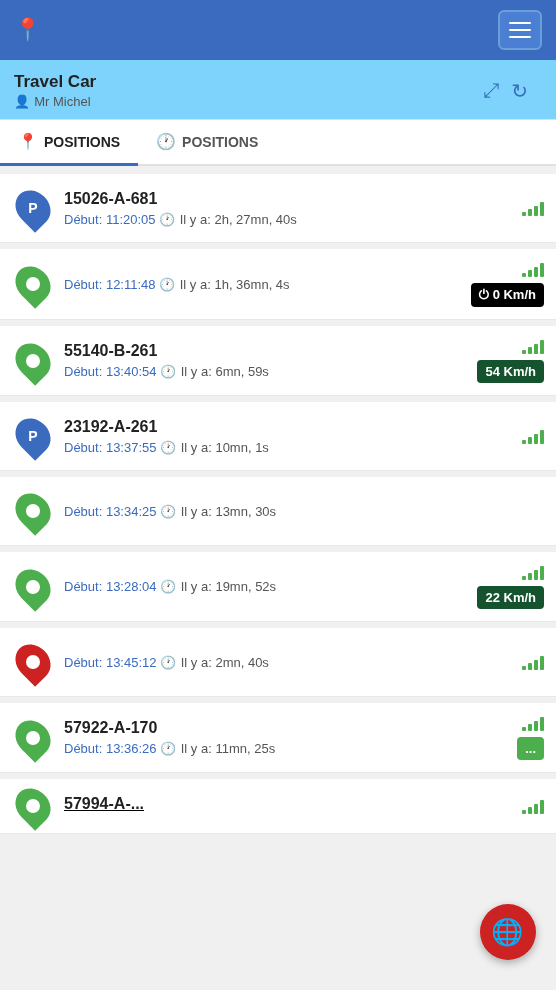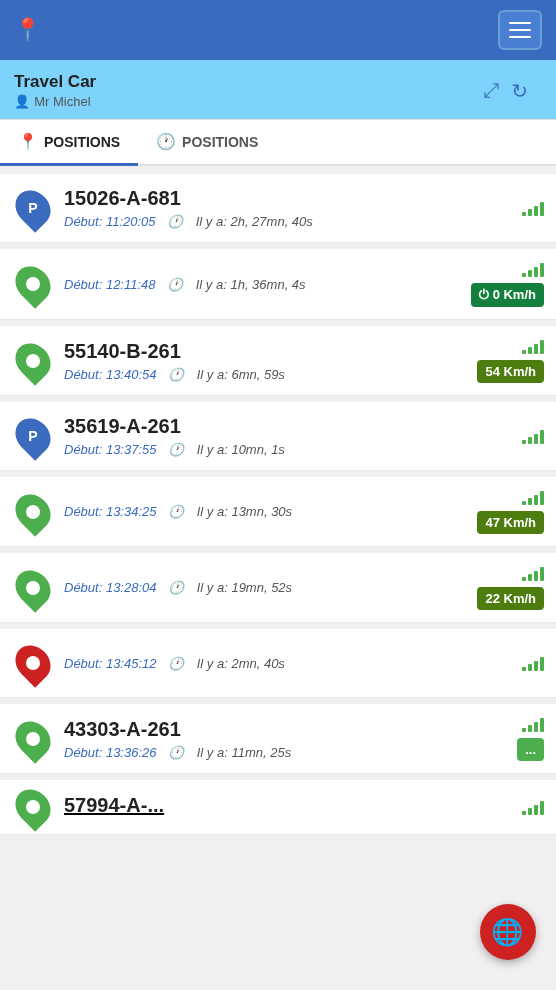--- a/index.html
+++ b/index.html
@@ -202,32 +202,31 @@
       width: 14px;
       height: 14px;
       background: white;
       border-radius: 50%;
     }
 
     .vehicle-info {
       flex: 1;
     }
     .vehicle-name {
-      font-size: 20px;
+      font-size: 16px;
       font-weight: bold;
       color: #222;
       margin-bottom: 4px;
     }
     .vehicle-detail {
       font-size: 13px;
       color: #3a6bbf;
       display: flex;
       align-items: center;
-      gap: 12px;
-      font-style: italic;
+      gap: 4px;
     }
     .vehicle-detail .detail-label {
       color: #3a6bbf;
     }
     .vehicle-detail .clock-icon {
       color: #555;
       font-size: 13px;
     }
     .vehicle-detail .time-ago {
       color: #555;
@@ -249,30 +248,30 @@
       width: 4px;
       background: #4cae4c;
       border-radius: 1px;
     }
     .signal-bar.b1 { height: 4px; }
     .signal-bar.b2 { height: 7px; }
     .signal-bar.b3 { height: 10px; }
     .signal-bar.b4 { height: 14px; }
 
     .speed-badge {
-      background: #4d7c0f;
+      background: #14532d;
       color: white;
       font-size: 13px;
       font-weight: bold;
       padding: 4px 8px;
       border-radius: 4px;
       white-space: nowrap;
     }
     .speed-badge.parking {
-      background: #15803d;
+      background: #000000;
     }
 
     
     .fab {
       position: fixed;
       bottom: 30px;
       right: 20px;
       width: 56px;
       height: 56px;
       background: #cc2222;
@@ -402,21 +401,21 @@
       <div class="speed-badge">54 Km/h</div>
     </div>
   </div>
     <div class="vehicle-item">
     <div class="pin-icon">
       <div class="pin-blue" style="display:flex;align-items:center;justify-content:center;">
         <span class="pin-blue-letter">P</span>
       </div>
     </div>
     <div class="vehicle-info">
-      <div class="vehicle-name">35619-A-261</div>
+      <div class="vehicle-name">23192-A-261</div>
       <div class="vehicle-detail">
         <span class="detail-label">Début: 13:37:55</span>
         <span class="clock-icon">🕐</span>
           <span class="time-ago">Il y a: 10mn, 1s</span>
       </div>
     </div>
     <div class="vehicle-right">
       <div class="signal-bars">
     <div class="signal-bar b1"></div>
     <div class="signal-bar b2"></div>
@@ -430,29 +429,20 @@
     <div class="pin-icon">
       <div class="pin-green"></div>
     </div>
     <div class="vehicle-info">
       <div class="vehicle-detail">
         <span class="detail-label">Début: 13:34:25</span>
         <span class="clock-icon">🕐</span>
           <span class="time-ago">Il y a: 13mn, 30s</span>
       </div>
     </div>
-    <div class="vehicle-right">
-      <div class="signal-bars">
-    <div class="signal-bar b1"></div>
-    <div class="signal-bar b2"></div>
-    <div class="signal-bar b3"></div>
-    <div class="signal-bar b4"></div>
-  </div>
-      <div class="speed-badge">47 Km/h</div>
-    </div>
   </div>
     <div class="vehicle-item">
     <div class="pin-icon">
       <div class="pin-green"></div>
     </div>
     <div class="vehicle-info">
       <div class="vehicle-detail">
         <span class="detail-label">Début: 13:28:04</span>
         <span class="clock-icon">🕐</span>
           <span class="time-ago">Il y a: 19mn, 52s</span>
@@ -487,21 +477,21 @@
     <div class="signal-bar b4"></div>
   </div>
 
     </div>
   </div>
     <div class="vehicle-item">
     <div class="pin-icon">
       <div class="pin-green"></div>
     </div>
     <div class="vehicle-info">
-      <div class="vehicle-name">43303-A-261</div>
+      <div class="vehicle-name">57922-A-170</div>
       <div class="vehicle-detail">
         <span class="detail-label">Début: 13:36:26</span>
         <span class="clock-icon">🕐</span>
           <span class="time-ago">Il y a: 11mn, 25s</span>
       </div>
     </div>
     <div class="vehicle-right">
       <div class="signal-bars">
     <div class="signal-bar b1"></div>
     <div class="signal-bar b2"></div>

